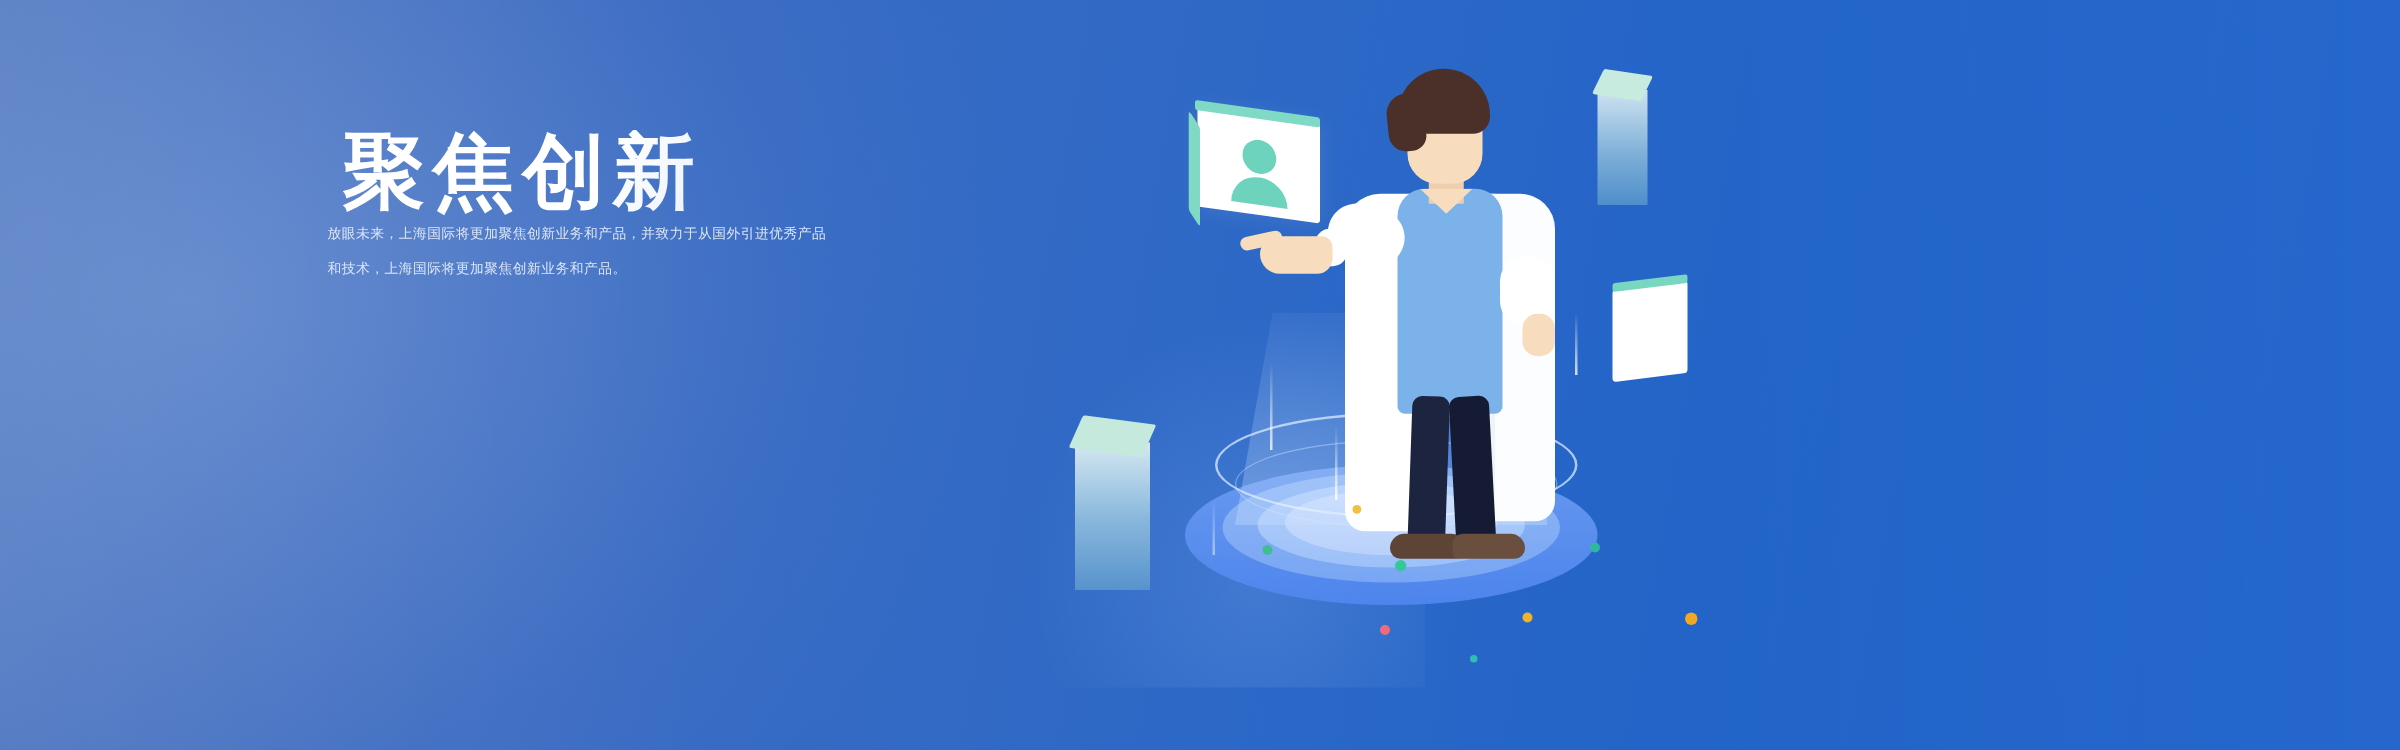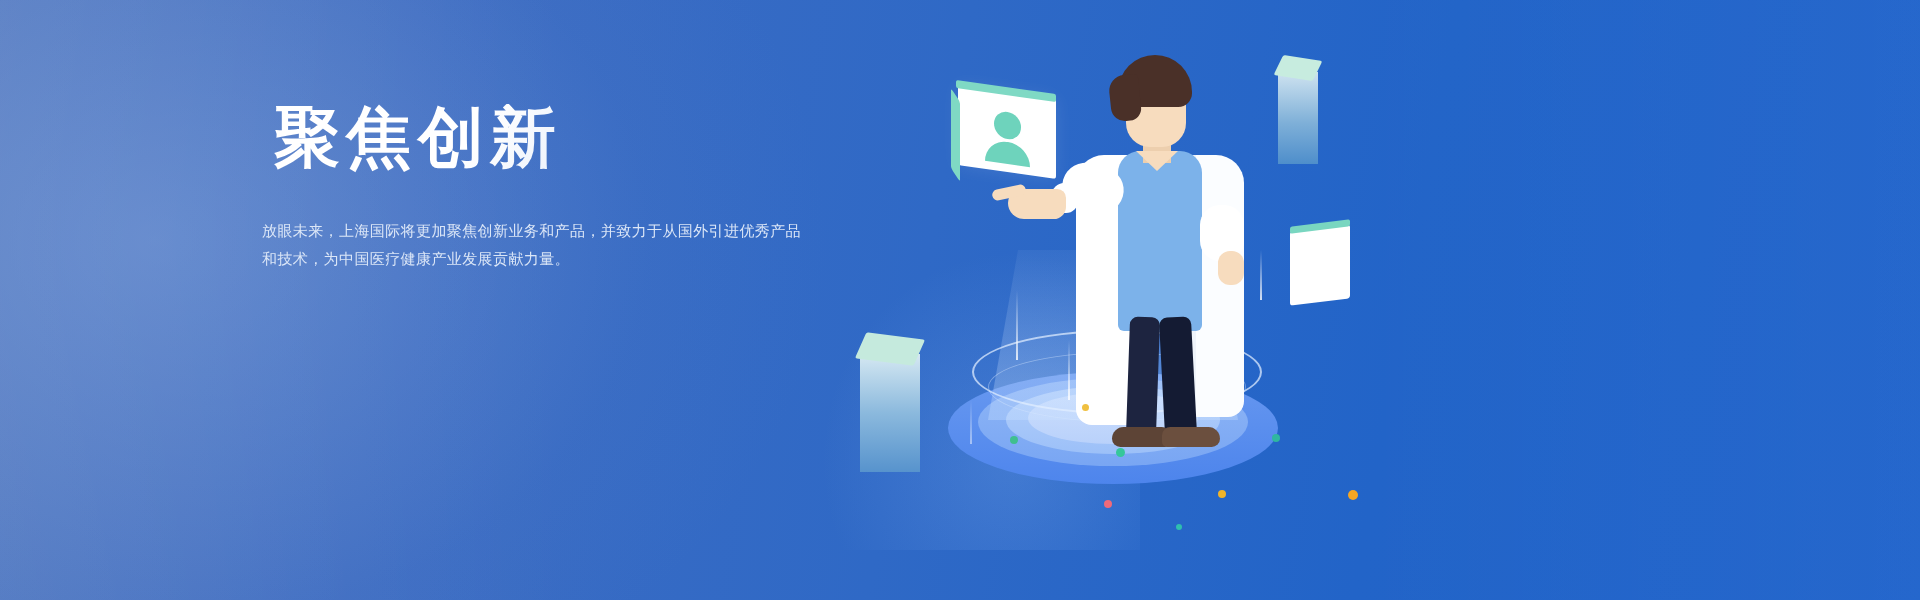--- a/index.html
+++ b/index.html
@@ -25,21 +25,21 @@
     -webkit-background-clip:text; background-clip:text; color:transparent;
     text-shadow:none; }
   .hl2 { font-size:66px; margin-top:12px; margin-left:-2px;
     background:linear-gradient(115deg,#ffffff 0%,#ffffff 40%,#f2f6fd 55%,#d6e2f5 70%,#a8c0e6 88%,#8fb0de 100%);
     -webkit-background-clip:text; background-clip:text; color:transparent; }
   
   .hl-wrap { position:relative; }
   .hl-ghost { position:absolute; left:4px; top:4px; z-index:-1; color:rgba(255,255,255,0.16);
      font-weight:700; font-size:66px; letter-spacing:6px; white-space:nowrap; }
 
-  .subtitle { margin-top:44px; font-size:15px; line-height:28px; letter-spacing:0.4px;
+  .subtitle { font-size:11px; line-height:28px; letter-spacing:0.4px;
      color:#dbe6f7; max-width:600px; font-weight:400; }
   .subtitle span { display:block; }
 
   
   .illu { position:absolute; left:820px; top:0; width:1100px; height:600px; }
 
   
   .plat-outer { position:absolute; left:128px; top:372px; width:330px; height:112px;
      border-radius:50%; background:linear-gradient(180deg,#6b9bf2 0%,#4f86ee 100%); opacity:.95; }
   .plat-outer-edge { position:absolute; left:128px; top:392px; width:330px; height:112px;
@@ -148,21 +148,21 @@
 
   <div class="copy">
     <div class="headline">
       <div class="hl-wrap">
         <span class="hl-ghost">聚焦创新</span>
         <span class="hl-line hl1">聚焦创新</span>
       </div>
     </div>
     <div class="subtitle">
       <span>放眼未来，上海国际将更加聚焦创新业务和产品，并致力于从国外引进优秀产品</span>
-      <span>和技术，为中国医疗健康产业发展贡献力量。</span>
+      <span>和技术，上海国际将更加聚焦创新业务和产品。</span>
     </div>
   </div>
 
   <div class="illu">
 
     <div class="glow-l"></div>
 
     <div class="bar-b">
       <div class="side"></div>
       <div class="top"></div>

